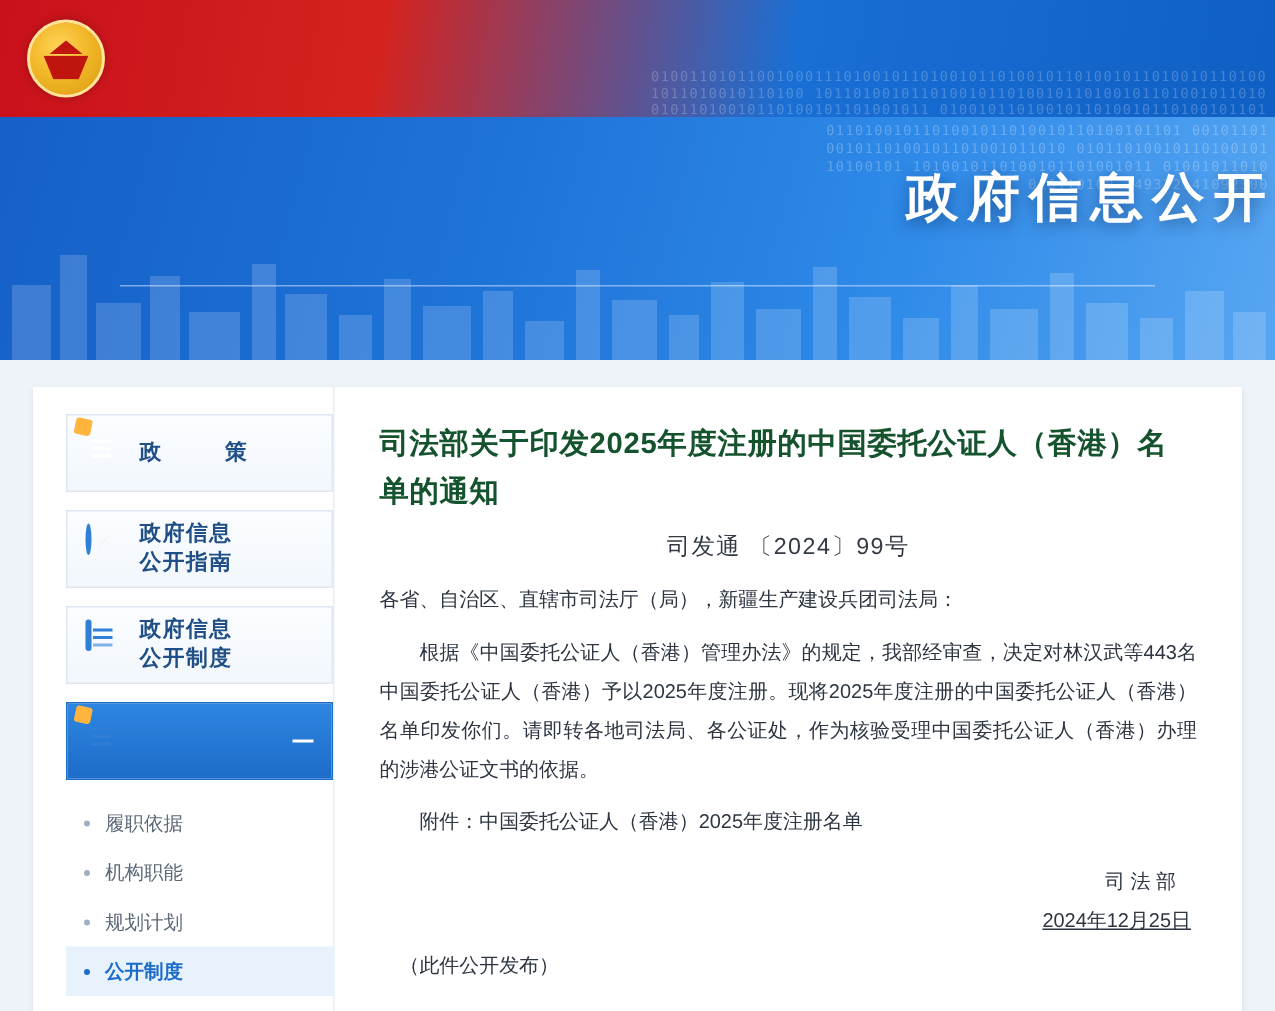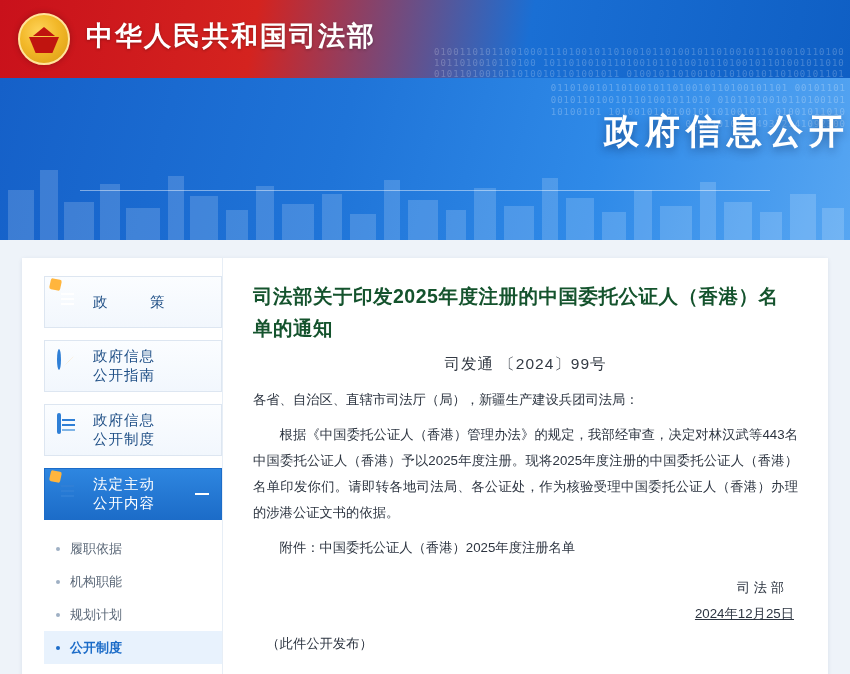--- a/index.html
+++ b/index.html
@@ -112,21 +112,21 @@
     background: linear-gradient(180deg, #fbfdff 0%, #f2f7fd 100%);
     display: flex; align-items: center;
     padding-left: 12px;
     cursor: pointer;
   }
   .nav-item .ico {
     flex: 0 0 26px; height: 30px; margin-right: 10px;
     position: relative;
   }
   .nav-item .label {
-    font-size: 14.5px; color: #1f4f86; font-weight: normal;
+    font-size: 14.5px; color: #1f4f86; font-weight: bold;
     line-height: 19px; letter-spacing: 1px; text-align: right;
   }
   .nav-item.spaced .label { letter-spacing: 14px; }
   .nav-item.active {
     background: linear-gradient(180deg, #2e86e0 0%, #1c6cc8 100%);
     border-color: #1c6cc8;
   }
   .nav-item.active .label { color: #ffffff; }
   .nav-item .minus {
     position: absolute; right: 12px; top: 50%; margin-top: -1px;
@@ -224,21 +224,20 @@
   .sign { margin-top: 18px; text-align: right; font-size: 13.3px; color: #2d3541; padding-right: 14px; }
   .date { margin-top: 8px; text-align: right; font-size: 13.3px; color: #2d3541; padding-right: 4px; text-decoration: underline; }
   .note { margin-top: 12px; font-size: 13.3px; color: #2d3541; text-indent: 1em; }
 </style>
 </head>
 <body>
 
 <div class="header">
   <div class="binary">01001101011001000111010010110100101101001011010010110100101101001011010010110100 1011010010110100101101001011010010110100101101001011010010110100101101001011 0100101101001011010010110100101101001011010010110100101101001</div>
   <div class="emblem"></div>
-  <div class="site-title">中华人民共和国司法部</div>
 </div>
 
 <div class="hero">
   <svg class="city" viewBox="0 0 850 90" preserveAspectRatio="none">
     <g fill="#ffffff" opacity="0.5">
       <rect x="8" y="40" width="26" height="50"></rect>
       <rect x="40" y="20" width="18" height="70"></rect>
       <rect x="64" y="52" width="30" height="38"></rect>
       <rect x="100" y="34" width="20" height="56"></rect>
       <rect x="126" y="58" width="34" height="32"></rect>
@@ -286,21 +285,20 @@
         <span class="label">政府信息<br>公开指南</span>
       </div>
 
       <div class="nav-item">
         <span class="ico"><span class="book-ico"></span></span>
         <span class="label">政府信息<br>公开制度</span>
       </div>
 
       <div class="nav-item active">
         <span class="ico"><span class="doc-ico"></span></span>
-        <span class="label">法定主动<br>公开内容</span>
         <span class="minus"></span>
       </div>
 
       <div class="sublist">
         <div class="subitem">
           <span class="dot"></span>
           <span>履职依据</span>
         </div>
         <div class="subitem">
           <span class="dot"></span>

